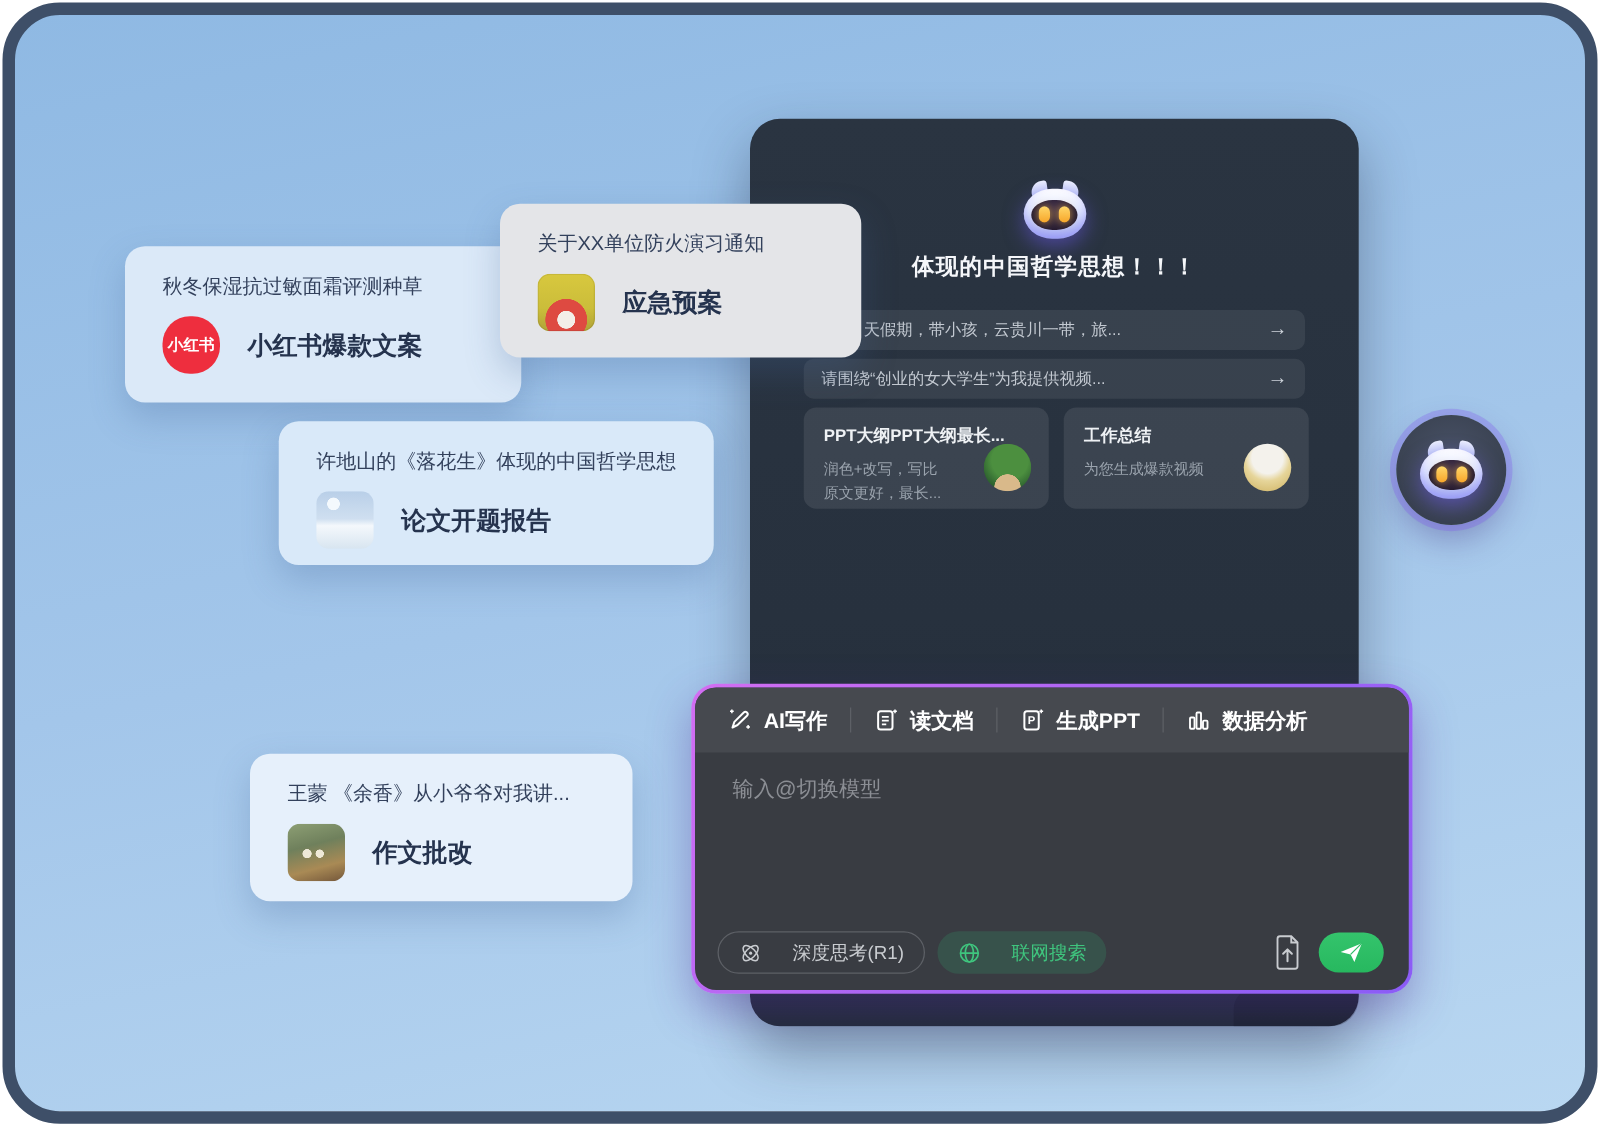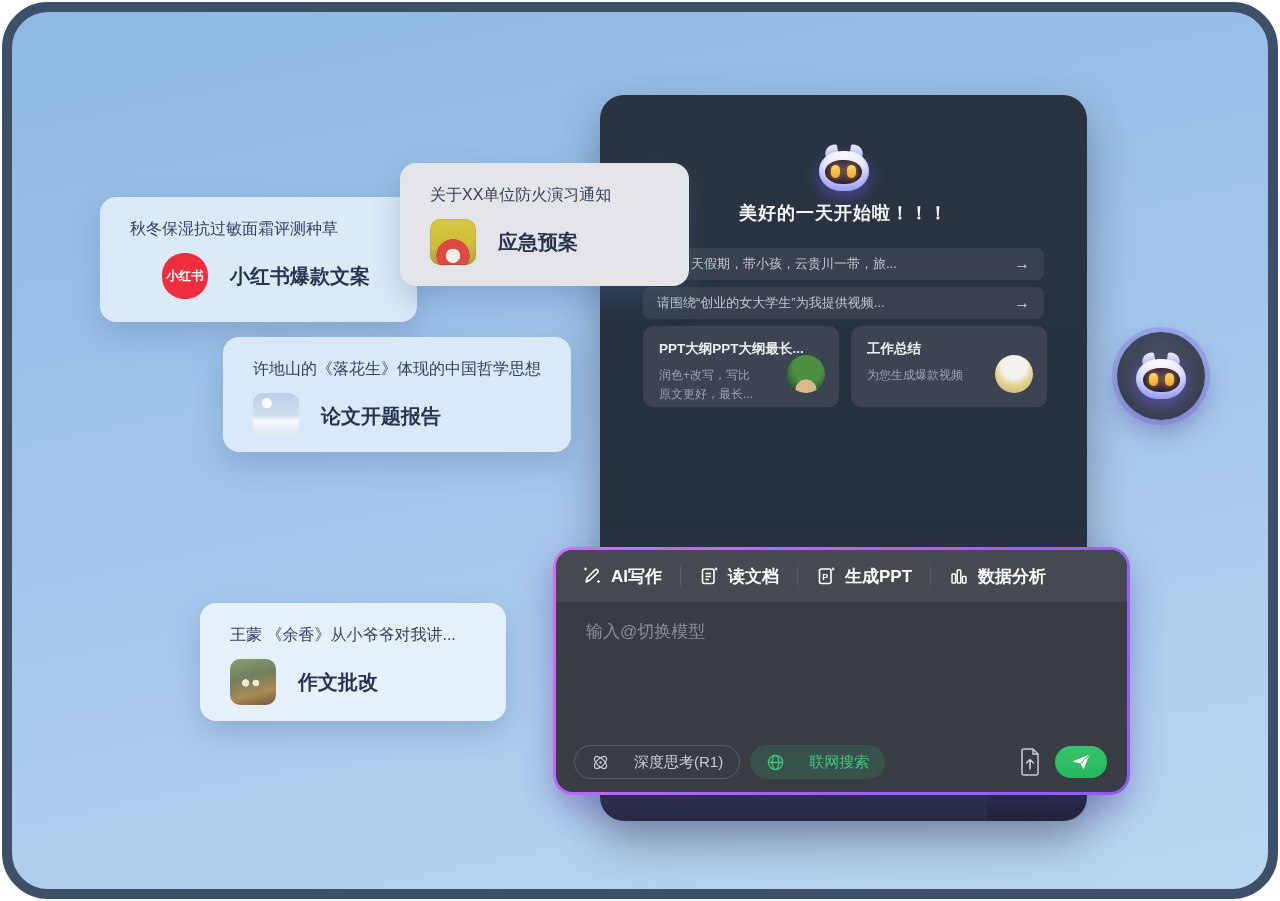--- a/index.html
+++ b/index.html
@@ -18,21 +18,21 @@
   .lcard .lbl { font-weight:bold; font-size:20px; color:#25334e; white-space:nowrap; }
 
   .c1 { left:88px;  top:185px; width:317px; height:125px; background:#dbe9f8; z-index:4; }
   .c2 { left:388px; top:151px; width:289px; height:123px; background:#e4e5e8; z-index:5; }
   .c3 { left:211px; top:325px; width:348px; height:115px; background:#d9e9f9; z-index:4; }
   .c4 { left:88px;  top:460px; width:298px; height:117px; background:#e1edf9; z-index:4; }
   .c5 { left:188px; top:591px; width:306px; height:118px; background:#e6f0fb; z-index:4; }
 
   .logo-xhs { width:46px; height:46px; border-radius:22px; background:#ee2e3e; color:#fff;
               display:flex; align-items:center; justify-content:center;
-              font-size:12.5px; font-weight:bold; letter-spacing:0; flex:0 0 auto;margin-left:32px; }
+              font-size:12.5px; font-weight:bold; letter-spacing:0; flex:0 0 auto; }
 
   .img-alarm { background:
       radial-gradient(circle at 50% 80%, #f3efe8 0 16%, #de4a41 17% 38%, rgba(0,0,0,0) 39%),
       linear-gradient(180deg,#d8c83e 0%,#cbbd3a 60%,#b0a238 100%);
       box-shadow: inset 0 0 0 1px rgba(0,0,0,.08); }
   .img-book { background:
       radial-gradient(circle at 30% 22%, #f4f9fd 0 10%, rgba(0,0,0,0) 11%),
       linear-gradient(180deg,#b9cfe8 0%,#cfdff0 48%,#f4f8fc 60%,#d8e5f0 100%); }
   .img-tv { background:
       radial-gradient(circle at 42% 48%, #f2e655 0 13%, #6cc05a 14% 25%, #3f7fd0 26% 37%, #3a3128 38% 100%);
@@ -128,21 +128,21 @@
     <div class="bot bot-panel">
       <i class="ear l"></i>
       <i class="ear r"></i>
       <div class="head">
         <div class="face">
           <i class="eye"></i>
           <i class="eye"></i>
         </div>
       </div>
     </div>
-    <div class="greet">美好的一天开始啦！！！</div>
+    <div class="greet">体现的中国哲学思想！！！</div>
 
     <div class="sug s1">
       <span class="txt inset">天假期，带小孩，云贵川一带，旅...</span>
       <span class="arr">→</span>
     </div>
     <div class="sug s2">
       <span class="txt">请围绕“创业的女大学生”为我提供视频...</span>
       <span class="arr">→</span>
     </div>
 

